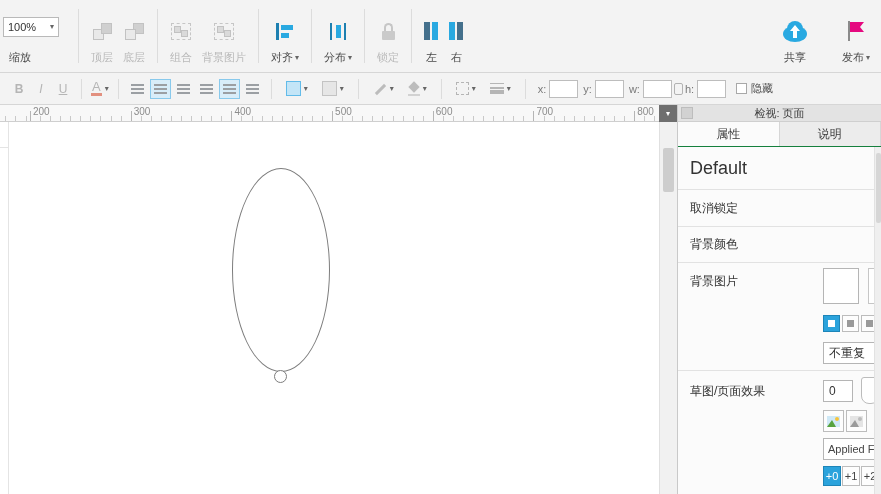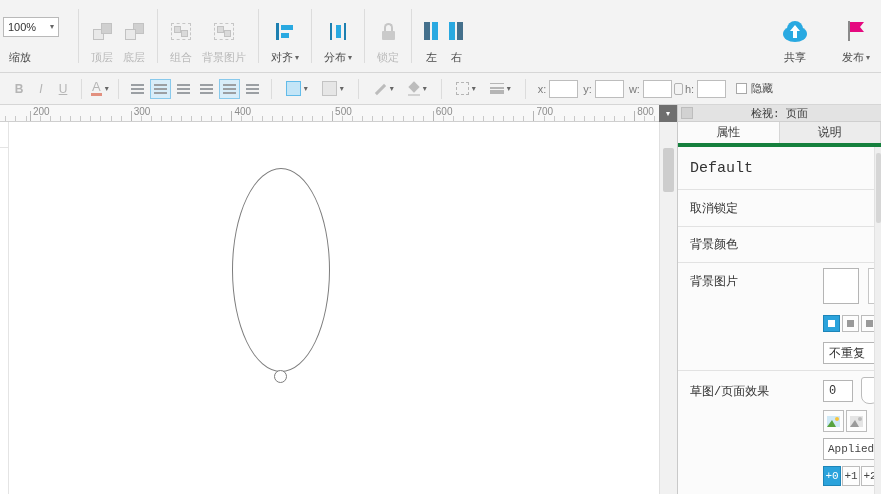--- a/index.html
+++ b/index.html
@@ -75,29 +75,29 @@
   .canvas { position:absolute; top:122px; left:0; width:659px; height:372px; background:#fff; overflow:hidden; }
   .page-vline { position:absolute; left:8px; top:0; width:1px; height:372px; background:#e4e4e4; }
   .page-hline { position:absolute; left:0; top:25px; width:8px; height:1px; background:#e4e4e4; }
   .ellipse { position:absolute; left:232px; top:46px; width:98px; height:204px; border:1px solid #7d7d7d; border-radius:50%; background:#fff; }
   .tail { position:absolute; left:274px; top:248px; width:13px; height:13px; border:1px solid #7d7d7d; border-radius:50%; background:#fff; }
 
   .vscroll { position:absolute; top:122px; left:659px; width:18px; height:372px; background:#f1f1f1; border-left:1px solid #e0e0e0; }
   .vthumb { position:absolute; left:3px; top:26px; width:11px; height:44px; background:#cdcdcd; border-radius:2px; }
 
   
-  .inspector { position:absolute; top:105px; left:677px; width:204px; height:389px; background:#fbfbfb; border-left:1px solid #c9c9c9; display:flex; flex-direction:column; overflow:hidden;font-family:Liberation Mono, monospace; }
+  .inspector { position:absolute; top:105px; left:677px; width:204px; height:389px; background:#fbfbfb; border-left:1px solid #c9c9c9; display:flex; flex-direction:column; overflow:hidden; }
   .insp-header { height:17px; background:#e3e3e3; border-bottom:1px solid #cfcfcf; position:relative; display:flex; align-items:center; justify-content:center; font-size:11px; color:#3c3c3c; flex:0 0 17px; }
   .insp-collapse { position:absolute; left:3px; top:2px; width:12px; height:12px; background:#d2d2d2; border:1px solid #bdbdbd; }
-  .insp-tabs { height:25px; display:flex; background:#ececec; border-bottom:4px solid #15803d; flex:0 0 25px; }
+  .insp-tabs { height:25px; display:flex; background:#ececec; border-bottom:1px solid #15803d; flex:0 0 25px; }
   .insp-tab { width:102px; display:flex; align-items:center; justify-content:center; font-size:12px; color:#3c3c3c; border-right:1px solid #d6d6d6; }
   .insp-tab.active { background:#fbfbfb; }
   .insp-body { flex:1; position:relative; }
   .insp-row { border-bottom:1px solid #e2e2e2; display:flex; align-items:center; padding-left:12px; font-size:12px; color:#333; }
-  .row-pagename { height:43px; font-size:15px; }
+  .row-pagename { height:43px; font-size:18px; }
   .row-arrange { height:37px; }
   .row-bgcolor { height:36px; }
   .sec { position:relative; border-bottom:1px solid #e2e2e2; }
   .sec-bgimage { height:108px; }
   .sec-sketch { height:123px; border-bottom:none; }
   .sec-label { position:absolute; left:12px; font-size:12px; color:#333; }
   .sec-bgimage .sec-label { top:10px; }
   .sec-sketch .sec-label { top:12px; }
   .swatch { position:absolute; left:145px; top:5px; width:36px; height:36px; background:#fff; border:1px solid #b5b5b5; }
   .partial-ctrl { position:absolute; left:190px; top:5px; width:26px; height:36px; background:#fff; border:1px solid #c6c6c6; }

